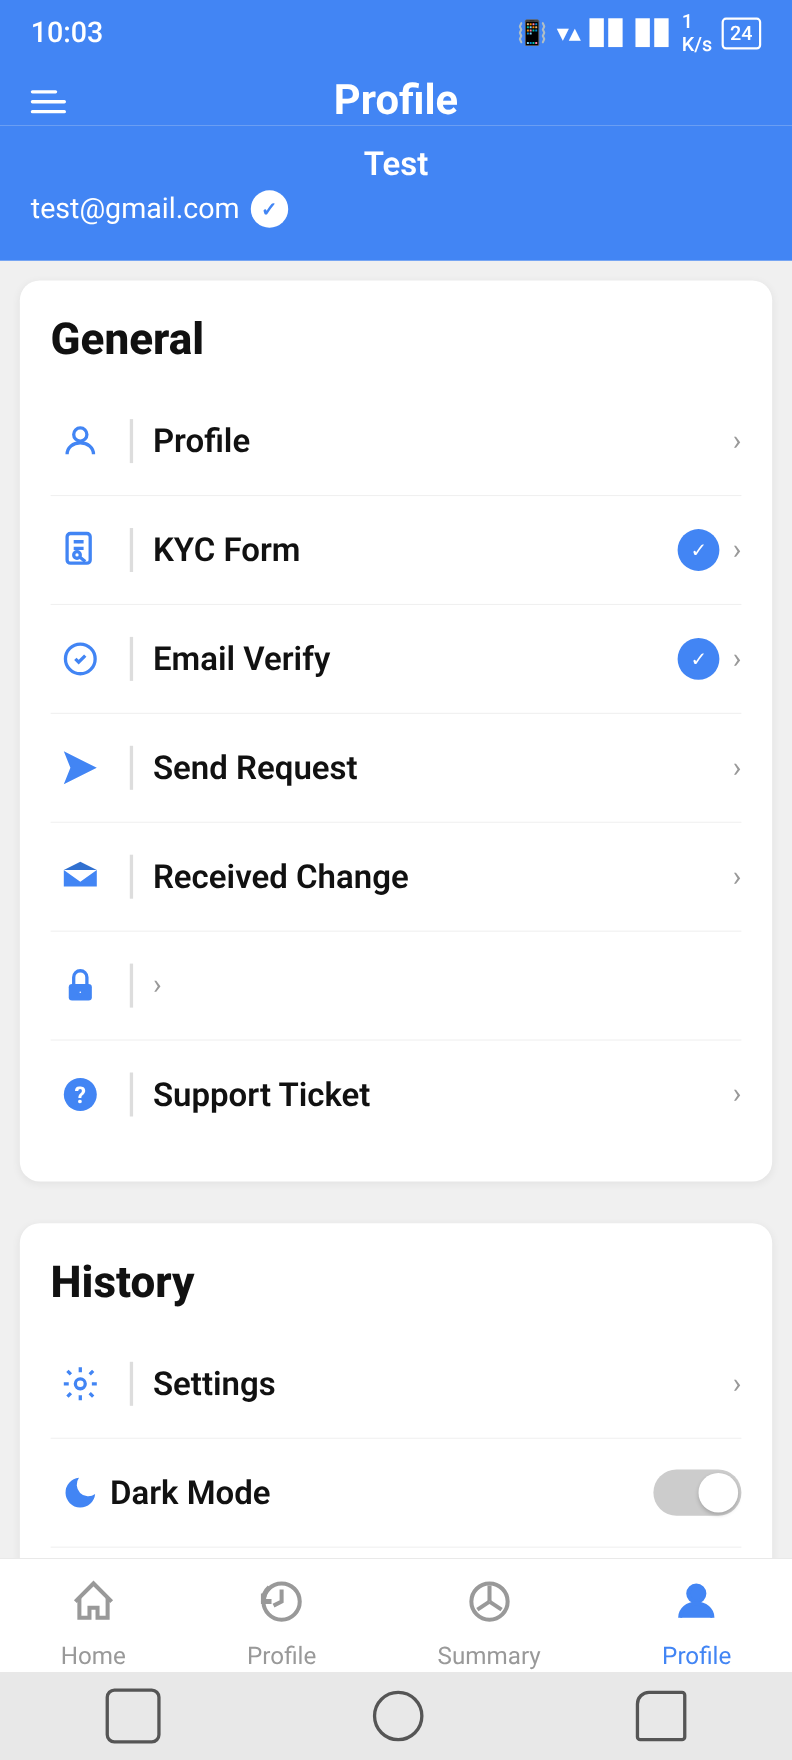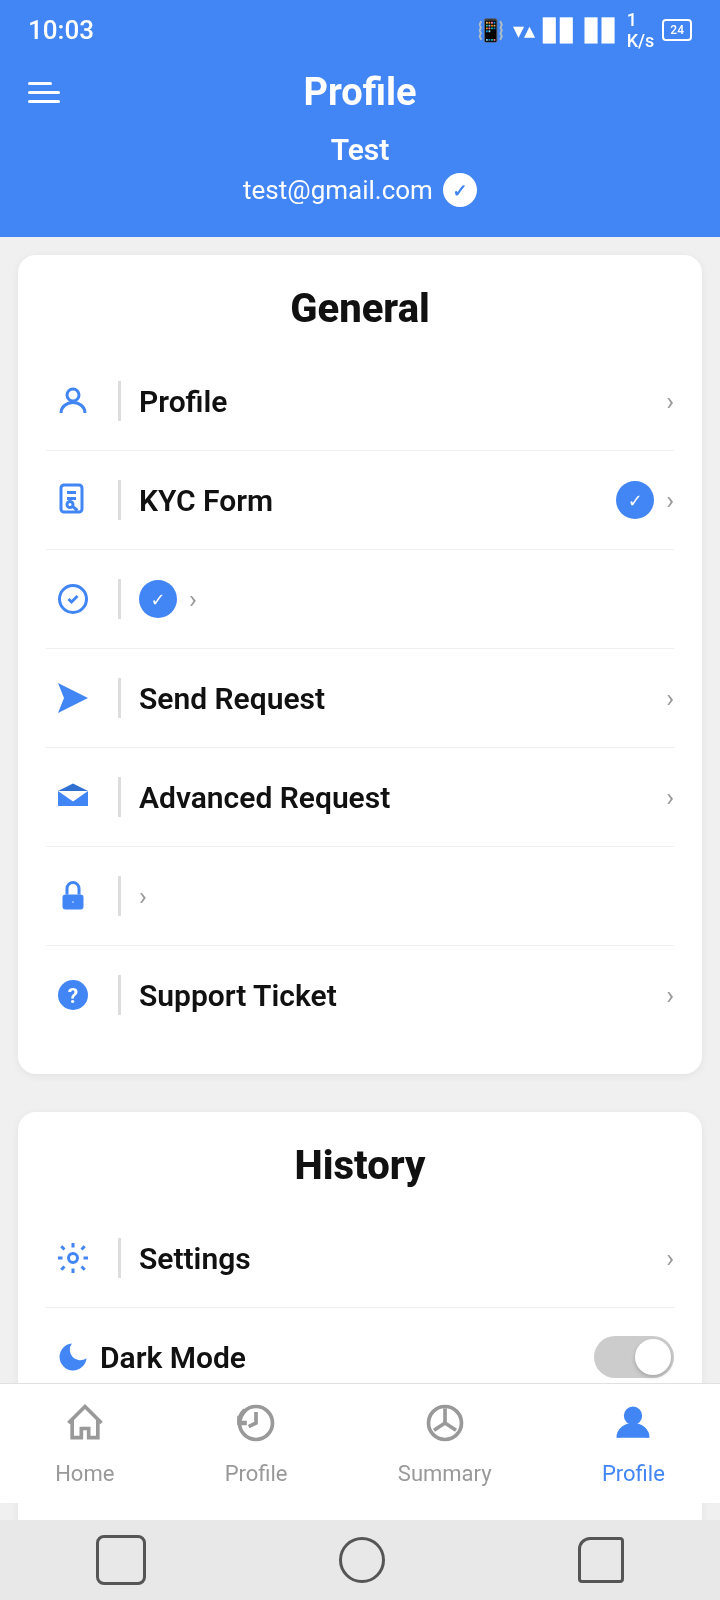--- a/index.html
+++ b/index.html
@@ -28,21 +28,21 @@
     .status-icons {
       display: flex;
       align-items: center;
       gap: 8px;
       font-size: 22px;
     }
     .battery-icon {
       border: 2px solid white;
       border-radius: 4px;
       padding: 2px 6px;
-      font-size: 12px;
+      font-size: 18px;
       position: relative;
     }
 
     
     .header {
       background: #4285f4;
       padding: 10px 28px 0 28px;
       display: flex;
       align-items: center;
       justify-content: center;
@@ -82,21 +82,21 @@
       color: white;
     }
     .profile-name {
       font-size: 30px;
       font-weight: 600;
       margin-bottom: 6px;
     }
     .profile-email-row {
       display: flex;
       align-items: center;
-      justify-content: center;
+      justify-content: flex-start;
       gap: 10px;
       font-size: 26px;
     }
     .verified-badge {
       width: 34px;
       height: 34px;
       background: white;
       border-radius: 50%;
       display: flex;
       align-items: center;
@@ -122,21 +122,20 @@
       margin: 18px 18px 0;
       padding: 30px 28px;
       box-shadow: 0 2px 8px rgba(0,0,0,0.06);
     }
 
     .section-title {
       font-size: 40px;
       font-weight: 800;
       color: #111;
       margin-bottom: 20px;
-      text-align: center;
     }
 
     
     .menu-item {
       display: flex;
       align-items: center;
       padding: 22px 0;
       border-bottom: 1px solid #f0f0f0;
       cursor: pointer;
       position: relative;
@@ -209,21 +208,21 @@
 
     
     .bottom-nav {
       background: white;
       height: 120px;
       display: flex;
       align-items: center;
       justify-content: space-around;
       border-top: 1px solid #e0e0e0;
       position: fixed;
-      bottom: 97px;
+      bottom: 64px;
       width: 720px;
     }
     .nav-item {
       display: flex;
       flex-direction: column;
       align-items: center;
       gap: 6px;
       cursor: pointer;
       color: #999;
       font-size: 22px;
@@ -347,20 +346,21 @@
     </div>
 
     <div class="menu-item">
       <div class="menu-icon">
         <svg class="icon-svg" viewBox="0 0 24 24" fill="none" stroke="#4285f4" stroke-width="2">
           <circle cx="12" cy="12" r="9"></circle>
           <polyline points="9,12 11,14 15,10"></polyline>
         </svg>
       </div>
       <div class="menu-divider"></div>
+      <span class="menu-label">Email Verify</span>
       <div class="verified-menu-badge menu-badge">✓</div>
       <span class="menu-chevron">›</span>
     </div>
 
     <div class="menu-item">
       <div class="menu-icon">
         <svg class="icon-svg" viewBox="0 0 24 24" fill="#4285f4">
           <polygon points="2,2 22,12 2,22 6,12"></polygon>
         </svg>
       </div>
@@ -370,21 +370,21 @@
     </div>
 
     <div class="menu-item">
       <div class="menu-icon">
         <svg class="icon-svg" viewBox="0 0 24 24" fill="#4285f4">
           <path d="M2 8l10 7 10-7V18H2V8z"></path>
           <path d="M2 8l10-5 10 5" fill="#3070d0"></path>
         </svg>
       </div>
       <div class="menu-divider"></div>
-      <span class="menu-label">Advanced Request</span>
+      <span class="menu-label">Received Change</span>
       <span class="menu-chevron">›</span>
     </div>
 
     <div class="menu-item">
       <div class="menu-icon">
         <svg class="icon-svg" viewBox="0 0 24 24" fill="none" stroke="#4285f4" stroke-width="2">
           <rect x="5" y="11" width="14" height="10" rx="2" fill="#4285f4" stroke="none"></rect>
           <path d="M8 11V7a4 4 0 0 1 8 0v4" stroke="#4285f4" fill="none"></path>
           <circle cx="12" cy="16" r="1.5" fill="white"></circle>
         </svg>

